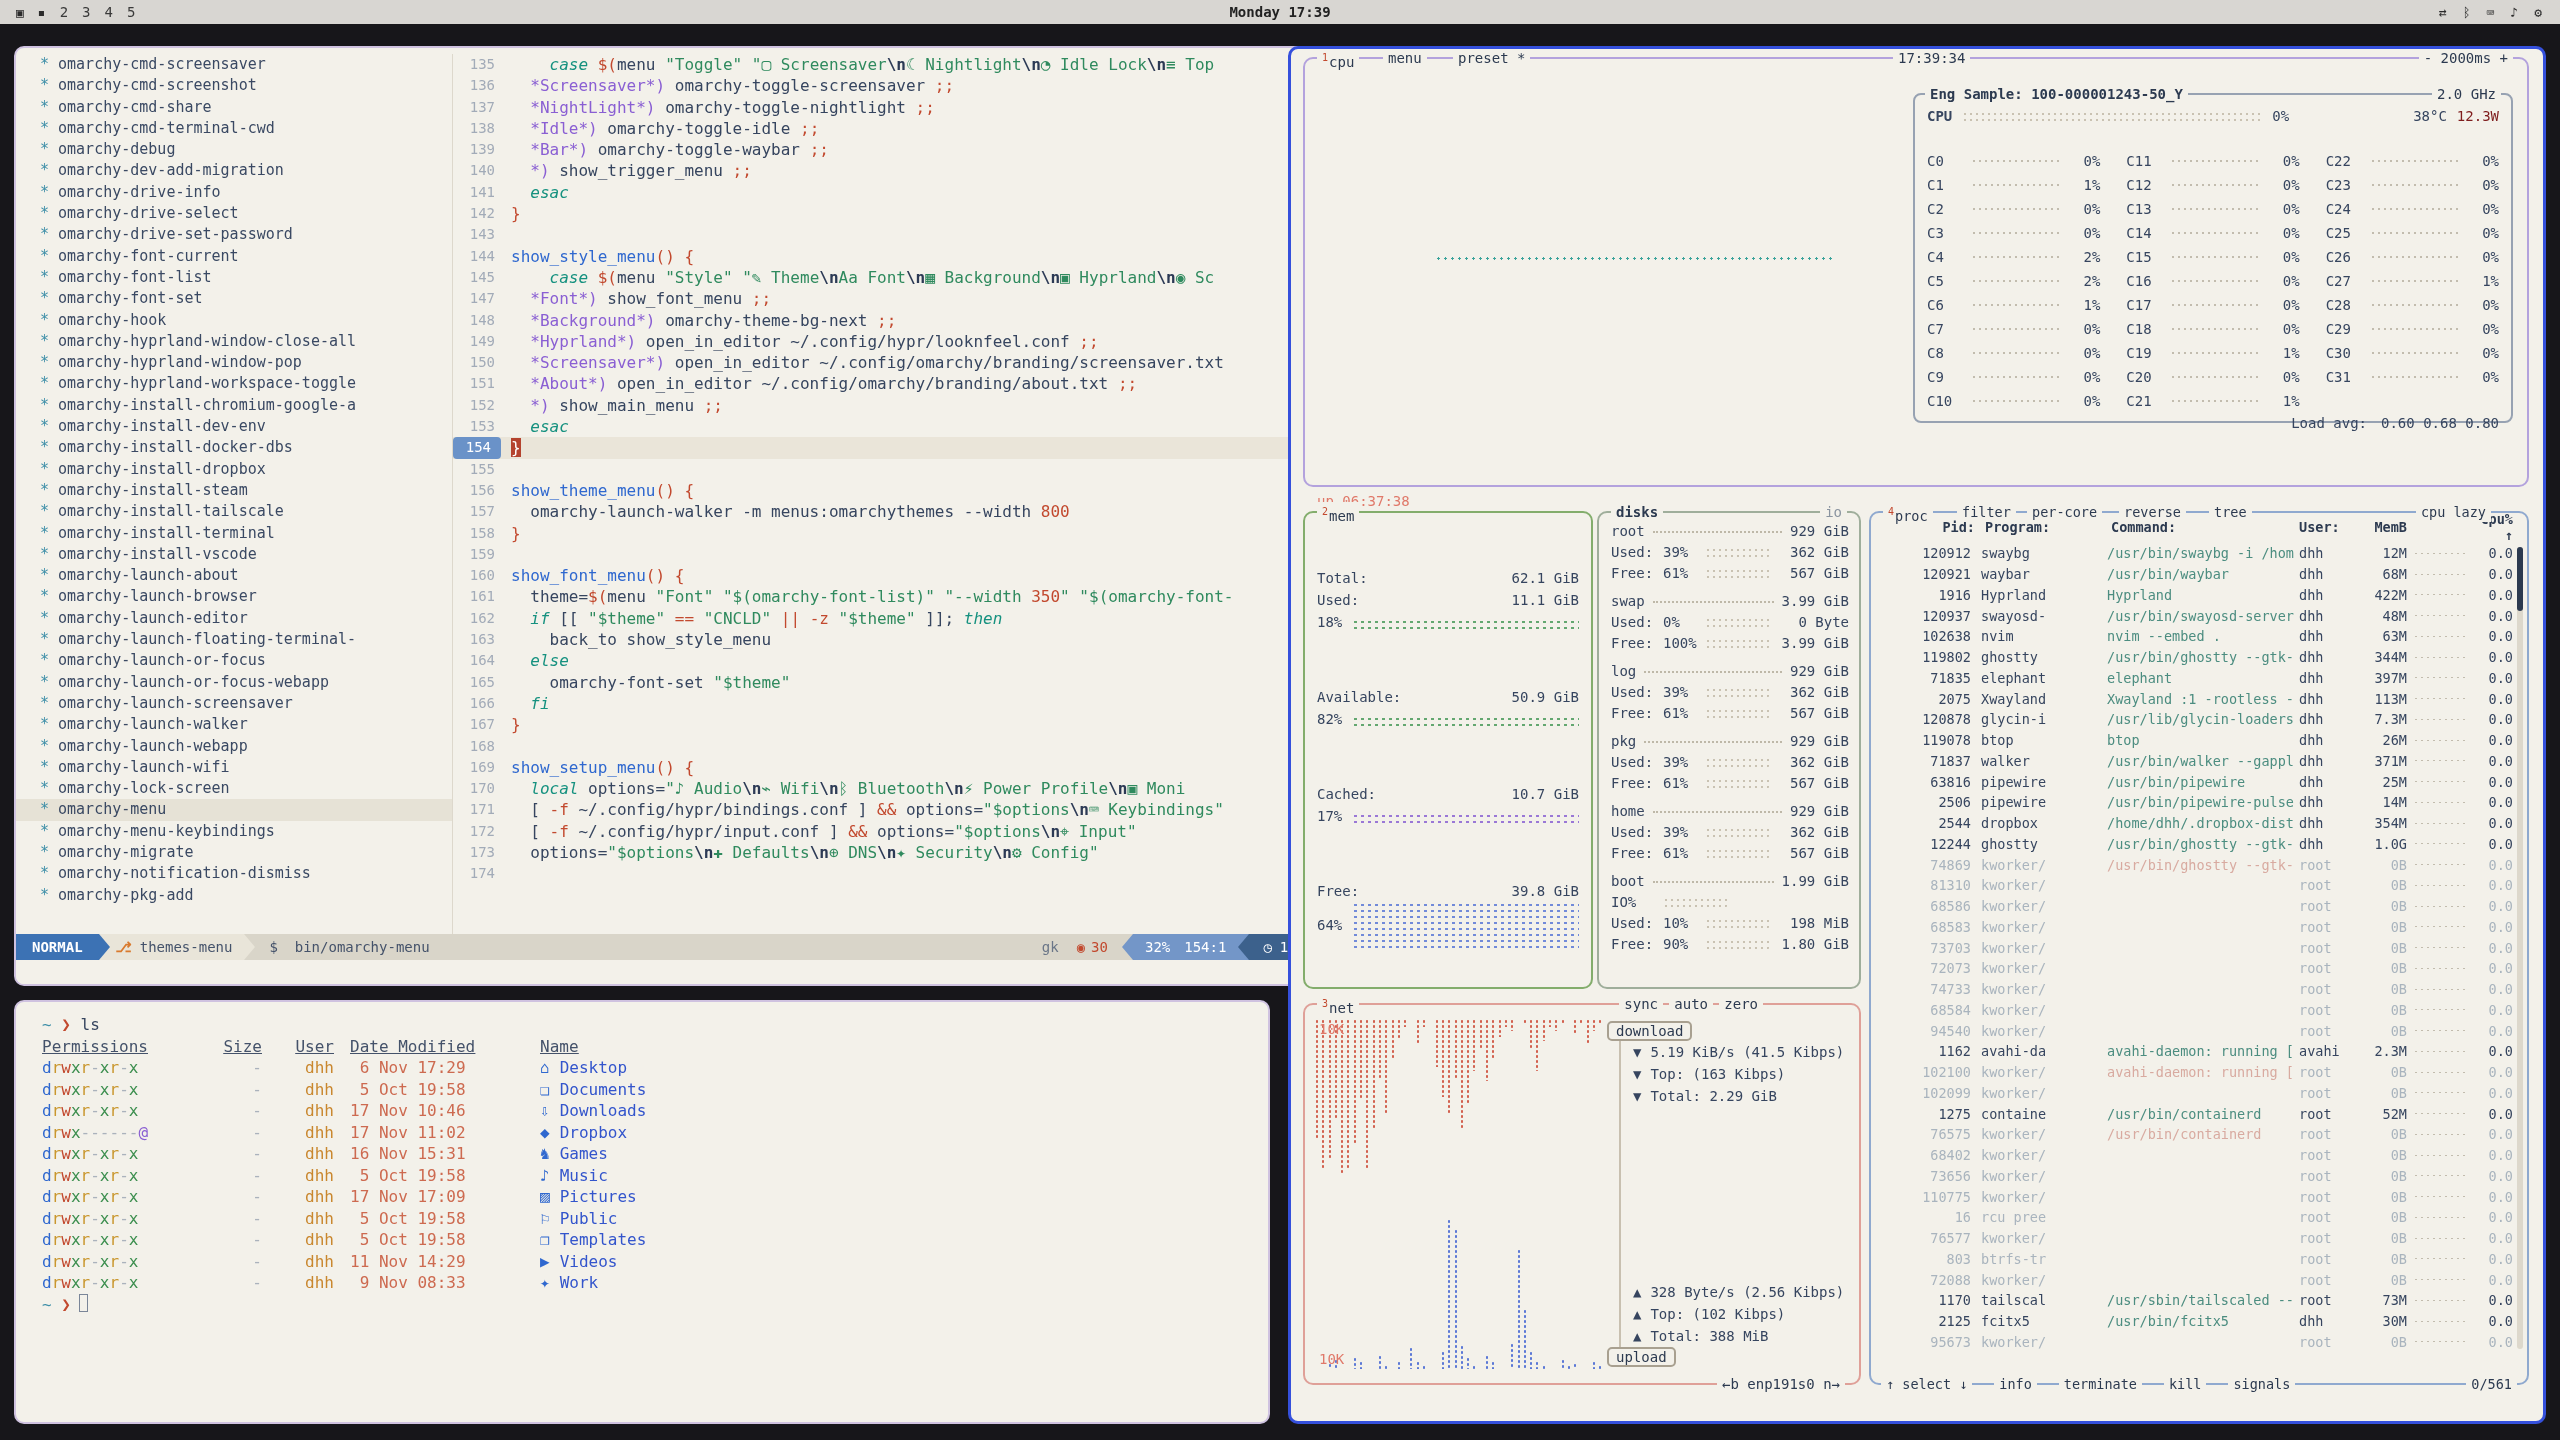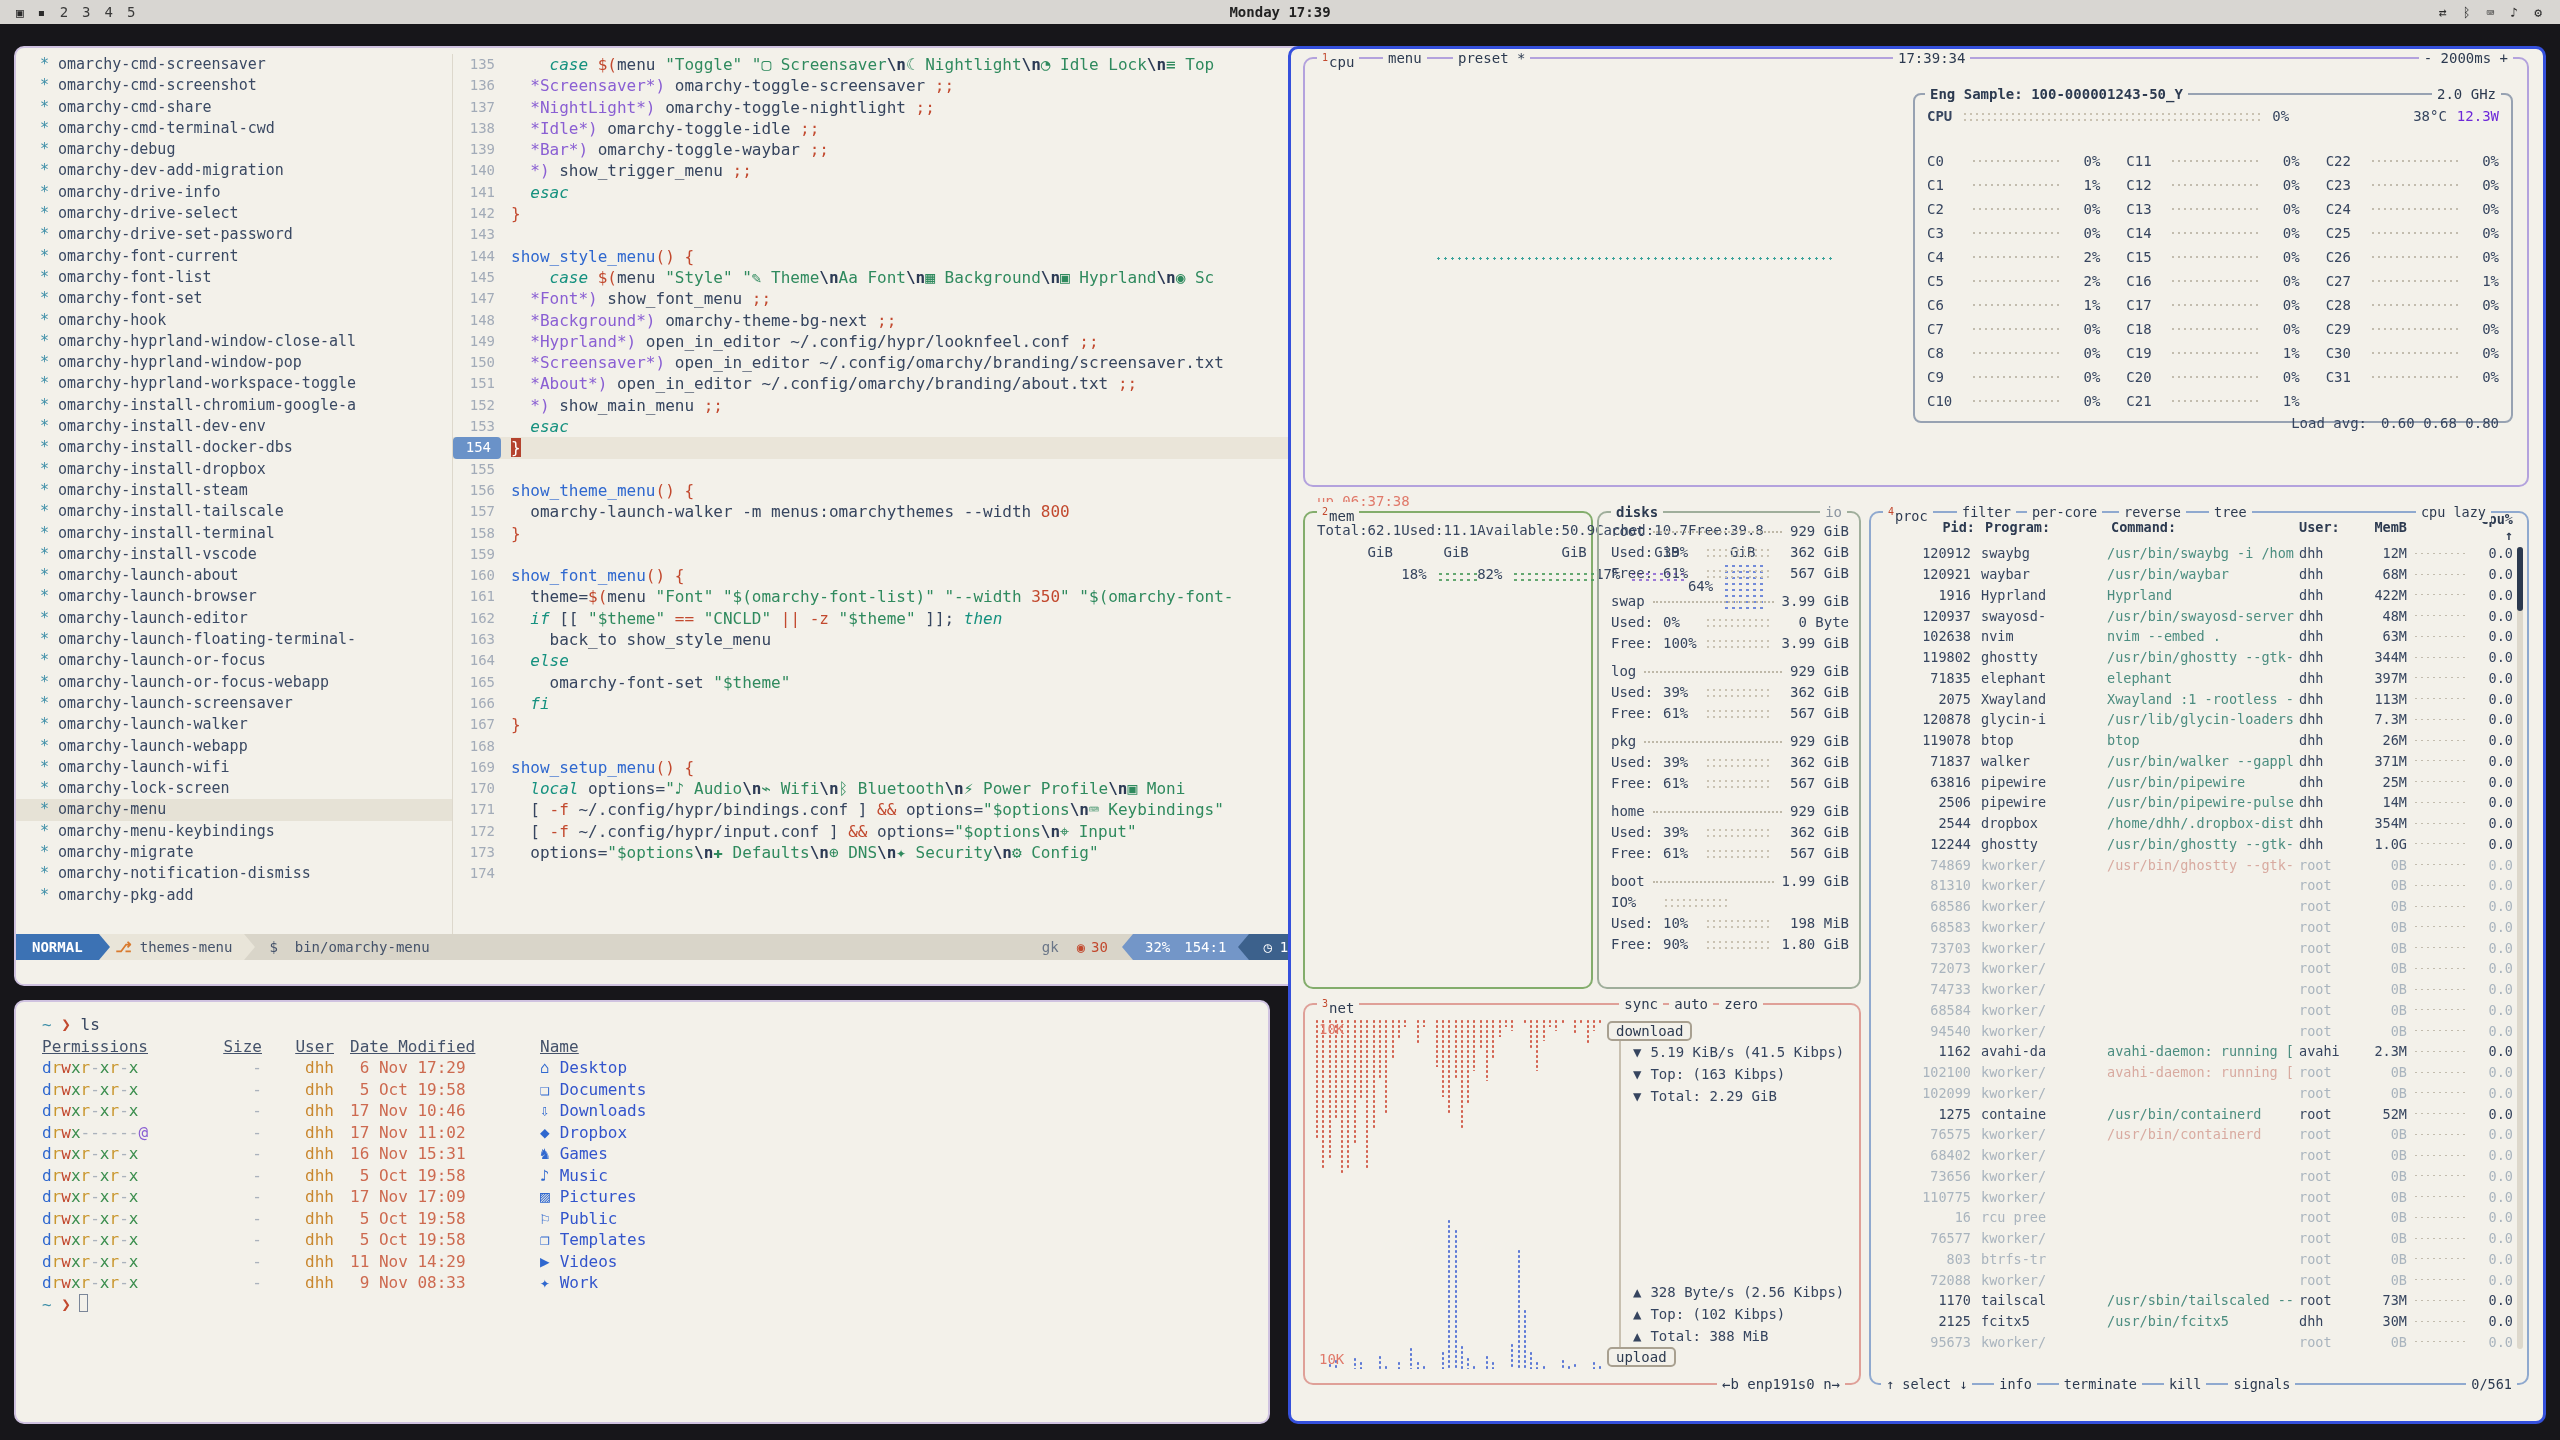--- a/index.html
+++ b/index.html
@@ -97,21 +97,21 @@
   .cpu-meter { flex:none; width:300px; }
   .core-grid { display:grid; grid-template-columns:repeat(3,1fr); grid-template-rows:repeat(11,24px);
     grid-auto-flow:column; column-gap:26px; margin-top:20px; }
   .core-cell { display:flex; align-items:center; gap:6px; }
   .core-name { width:38px; flex:none; }
   .cdots { flex:1; height:6px; background-image:radial-gradient(circle,#c2bcae 1px,transparent 1.1px); background-size:6px 6px; }
   .core-pct { width:34px; flex:none; text-align:right; }
   .load-row { display:flex; justify-content:flex-end; gap:14px; margin-top:2px; }
   .uptime { position:absolute; left:26px; top:444px; color:#e0796a; }
   
-  .mem-body { position:absolute; inset:6px 12px 10px 12px; display:flex; flex-direction:row; }
+  .mem-body { position:absolute; inset:6px 12px 10px 12px; display:flex; flex-direction:column;margin-top:48px; }
   .mem-row { display:flex; justify-content:space-between; line-height:22px; }
   .mem-sec { flex:1; display:flex; flex-direction:column; }
   .mem-pct-row { display:flex; align-items:center; gap:10px; line-height:22px; }
   .dots { background-image:radial-gradient(circle, currentColor 1.2px, transparent 1.3px); background-size:7px 6px; opacity:.85; }
   
   .disks-body { position:absolute; inset:8px 10px 8px 12px; }
   .dk-name-row { display:flex; align-items:center; gap:8px; line-height:21px; }
   .dk-fill { flex:1; height:1px; border-bottom:2px dotted #beb8a8; }
   .dk-row { display:flex; align-items:center; gap:6px; line-height:21px; }
   .dk-label { width:46px; flex:none; }
@@ -322,21 +322,21 @@
     <div class="cpu-graph"></div>
     <div class="cpu-panel">
       <span class="tag" style="left:10px; font-weight:bold">Eng Sample: 100-000001243-50_Y</span>
       <span class="tag" style="right:10px">2.0 GHz</span>
       <div class="cpu-meter-row">
         <span style="font-weight:bold">CPU</span>
         <span class="meter cpu-meter"><span class="fill" style="width:3%"></span></span>
         <span>0%</span>
         <span style="flex:1"></span>
         <span>38°C</span>
-        <span style="color:#6d28d9">12.3W</span>
+        <span style="color:#7f1d1d">12.3W</span>
       </div>
       <div class="core-grid" id="core-grid">
           <div class="core-cell">
             <span class="core-name">C0</span>
             <span class="cdots"></span>
             <span class="core-pct">0%</span>
           </div>
           <div class="core-cell">
             <span class="core-name">C1</span>
             <span class="cdots"></span>

